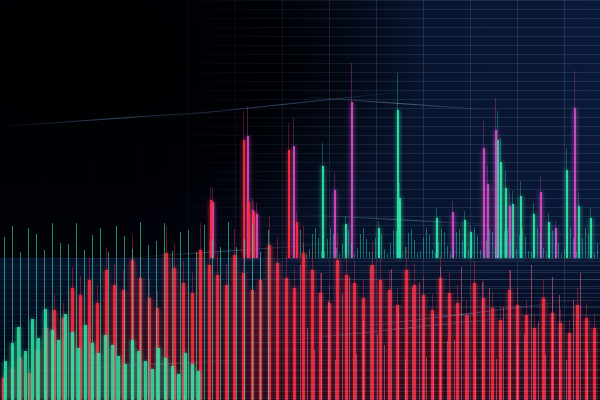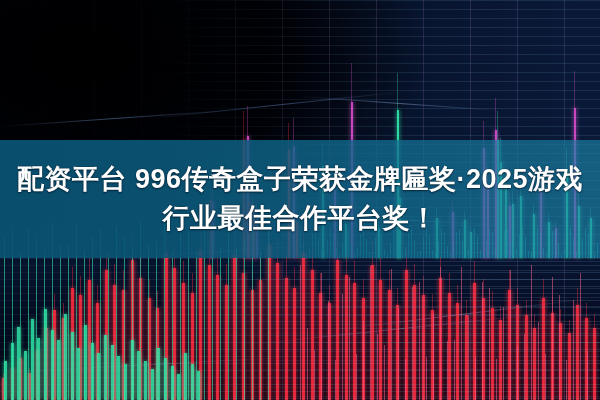--- a/index.html
+++ b/index.html
@@ -565,18 +565,14 @@
       <div class="bar" style="left: 566px; width: 1px; height: 40.0761px; bottom: 0px; background: rgb(255, 91, 138); opacity: 0.55;"></div>
       <div class="bar" style="left: 573px; width: 1px; height: 100.287px; bottom: 0px; background: rgb(255, 91, 138); opacity: 0.55;"></div>
       <div class="bar" style="left: 580px; width: 1px; height: 126.656px; bottom: 0px; background: rgb(255, 91, 138); opacity: 0.55;"></div>
       <div class="bar" style="left: 587px; width: 1px; height: 49.3952px; bottom: 0px; background: rgb(255, 91, 138); opacity: 0.55;"></div>
     </div>
 
   <div class="layer grid-h"></div>
   <div class="layer grid-h2"></div>
   <div class="layer grid-v"></div>
 
-  <div class="banner">
-    <div class="banner-line">配资平台 996传奇盒子荣获金牌匾奖·2025游戏</div>
-    <div class="banner-line">行业最佳合作平台奖！</div>
-  </div>
 
 </div>
 
 </body></html>

